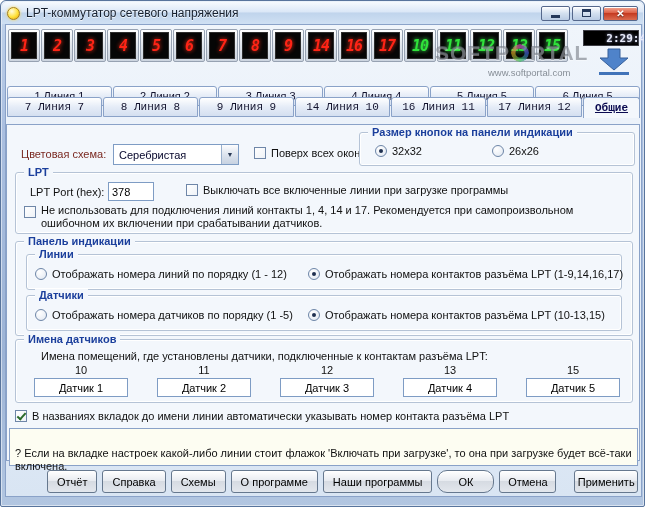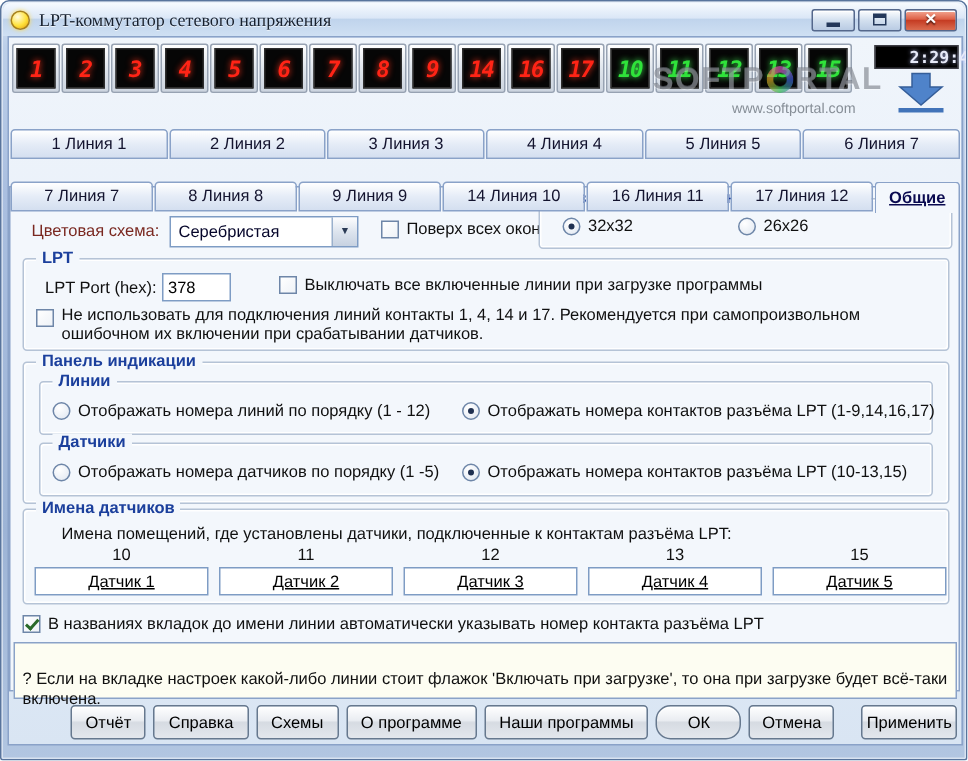--- a/index.html
+++ b/index.html
@@ -8,21 +8,21 @@
 
   .window { position:relative; width:645px; height:507px; overflow:hidden;
     border:1px solid #58749c; border-radius:6px 6px 2px 2px;
     background:linear-gradient(180deg,#d6e4f5 0%,#bccfe9 6%,#aabfe0 25%,#9db4d6 70%,#b2c6e1 100%); }
   .window::after { content:""; position:absolute; inset:0; border:1px solid rgba(255,255,255,.5);
     border-radius:5px 5px 1px 1px; pointer-events:none; }
 
   
   .titlebar { position:absolute; left:1px; top:1px; right:1px; height:22px; z-index:20;
     display:flex; align-items:center; padding:0 5px; border-radius:5px 5px 0 0;
-    background:linear-gradient(180deg,#f6fafe 0%,#dbe7f7 45%,#c0d4ec 50%,#cfe0f3 100%);font-family:Liberation Serif, serif; }
+    background:linear-gradient(180deg,#f6fafe 0%,#dbe7f7 45%,#c0d4ec 50%,#cfe0f3 100%); }
   .bulb { width:13px; height:13px; border-radius:50%;
     background:radial-gradient(circle at 35% 30%, #fffbe0, #ffe23a 55%, #e09a10);
     border:1px solid #a8811a; box-shadow:0 0 3px #ffd84a; }
   .title-text { flex:1; margin-left:6px; font-size:12px; color:#16202f; white-space:nowrap;
     text-shadow:0 1px 0 rgba(255,255,255,.75); }
   .win-controls { display:flex; gap:2px; }
   .winbtn { width:29px; height:15px; border:1px solid #55688c; border-radius:2px; cursor:pointer;
     display:flex; align-items:center; justify-content:center;
     background:linear-gradient(180deg,#fdfeff,#d3e0ef 50%,#b9cbe3); box-shadow:inset 0 1px 0 #fff; }
   .min-glyph { display:block; width:9px; height:3px; background:#24385a; margin-top:7px; }
@@ -61,21 +61,21 @@
     background:conic-gradient(#e040c0,#4060e0,#30c050,#e0a020,#e040c0);
     -webkit-mask:radial-gradient(circle, transparent 0 4px, #000 5px);
             mask:radial-gradient(circle, transparent 0 4px, #000 5px); }
   .wm-url { position:absolute; left:487px; top:66px; z-index:6; font-size:9.5px;
     color:rgba(100,108,118,.75); pointer-events:none; }
   .wm-arrow { position:absolute; left:594px; top:47px; z-index:6; opacity:.88; pointer-events:none; }
 
   
   .tab-row { position:absolute; display:flex; gap:1px; z-index:2; }
   .row1 { left:6px; top:85px; width:633px; height:20px; }
-  .row2 { left:6px; top:120px; width:633px; height:20px; }
+  .row2 { left:6px; top:96px; width:633px; height:20px;font-family:Liberation Mono, monospace; }
   .tab { flex:1; display:flex; align-items:center; justify-content:center; cursor:pointer;
     background:linear-gradient(180deg,#ffffff,#e5ecf7 50%,#d4dff0);
     border:1px solid #8aa2c8; border-radius:3px 3px 0 0;
     color:#13132e; white-space:nowrap; overflow:hidden; }
   .row2 .tab { flex:0 0 95px; }
   .row2 .tab.active { flex:1 1 auto; height:21px; z-index:5; background:#f3f7fc;
     font-weight:bold; text-decoration:underline; color:#0a0a50; border-bottom:none; }
 
   
   .content { position:absolute; left:5px; top:123px; width:634px; height:337px; z-index:1;
@@ -129,21 +129,21 @@
   #grpSensors { left:10px; top:53px; width:596px; height:36px; }
   .radio-a { position:absolute; left:8px; top:13px; }
   .radio-b { position:absolute; left:281px; top:13px; }
 
   
   #grpNames { left:8px; top:214px; width:618px; height:64px; }
   .names-desc { position:absolute; left:12px; top:10px; white-space:nowrap;padding-left:13px; }
   .sensor-grid { position:absolute; left:6px; top:24px; display:flex; gap:5px; }
   .sensor-col { width:118px; display:flex; flex-direction:column; align-items:center; gap:2px; }
   .sensor-num { line-height:12px; }
-  .sensor-input { width:116px; text-align:center;text-decoration:underline; }
+  .sensor-input { width:94px; text-align:center; }
 
   .cb-tabnaming { position:absolute; left:8px; top:285px; }
 
   .hint { position:absolute; left:2px; top:303px; width:629px; height:32px;
     background:#fdfdf2; border:1px solid #8aa2c8; padding:18px 5px; line-height:13px; }
 
   
   .footer { position:absolute; left:8px; top:469px; width:629px; height:14px; display:flex; gap:5px;padding-left:38px; }
   .btn { height:23px; padding:0 9px; display:flex; align-items:center; justify-content:center;
     border:1px solid #66788e; border-radius:3px; color:#000; cursor:pointer; white-space:nowrap;
@@ -278,21 +278,21 @@
     <path d="M13 1 h12 v9 h8 L19 22 5 10 h8 z" fill="#3a74c4" stroke="#1c4a8c" stroke-width="1"></path>
     <rect x="4" y="24" width="30" height="3" fill="#2a62b0"></rect>
   </svg>
 
   <div class="tab-row row1">
     <div class="tab">1 Линия 1</div>
     <div class="tab">2 Линия 2</div>
     <div class="tab">3 Линия 3</div>
     <div class="tab">4 Линия 4</div>
     <div class="tab">5 Линия 5</div>
-    <div class="tab">6 Линия 7</div>
+    <div class="tab">6 Линия 5</div>
   </div>
   <div class="tab-row row2">
     <div class="tab">7 Линия 7</div>
     <div class="tab">8 Линия 8</div>
     <div class="tab">9 Линия 9</div>
     <div class="tab">14 Линия 10</div>
     <div class="tab">16 Линия 11</div>
     <div class="tab">17 Линия 12</div>
     <div class="tab active">Общие</div>
   </div>

